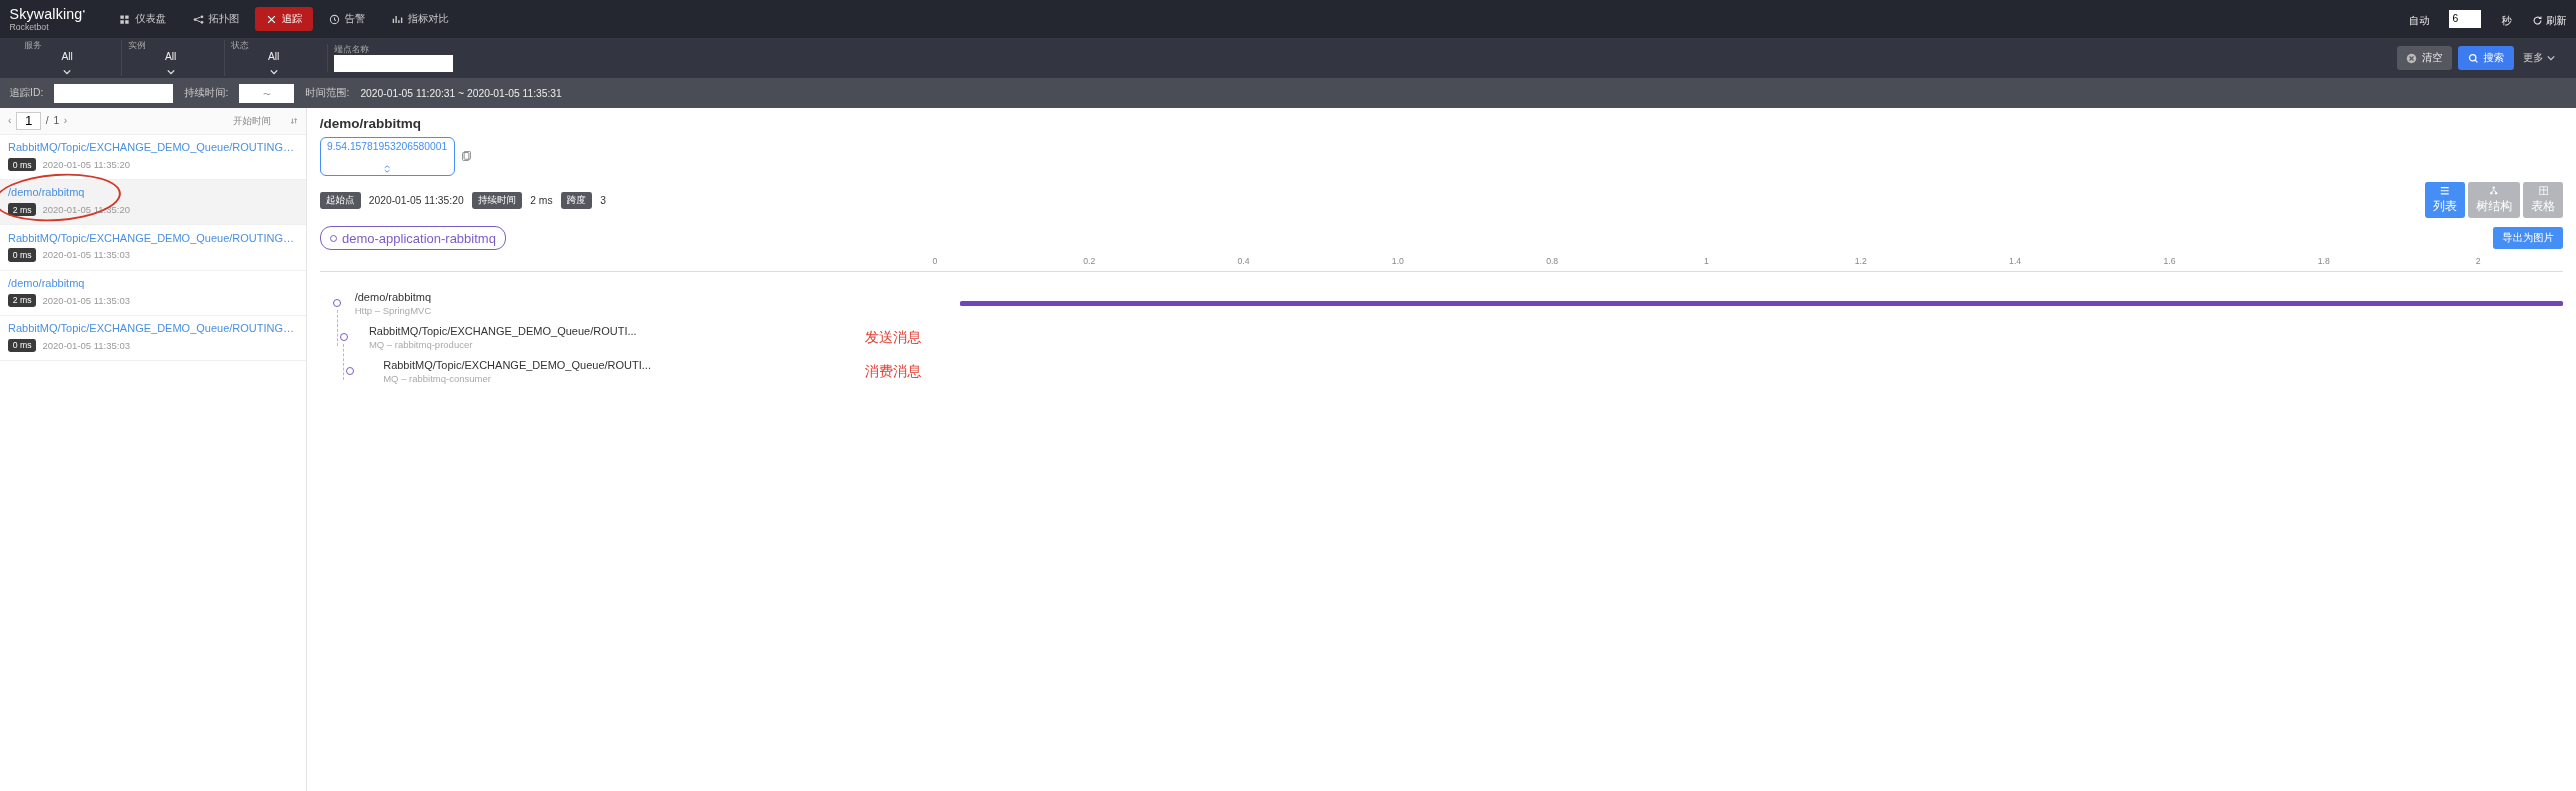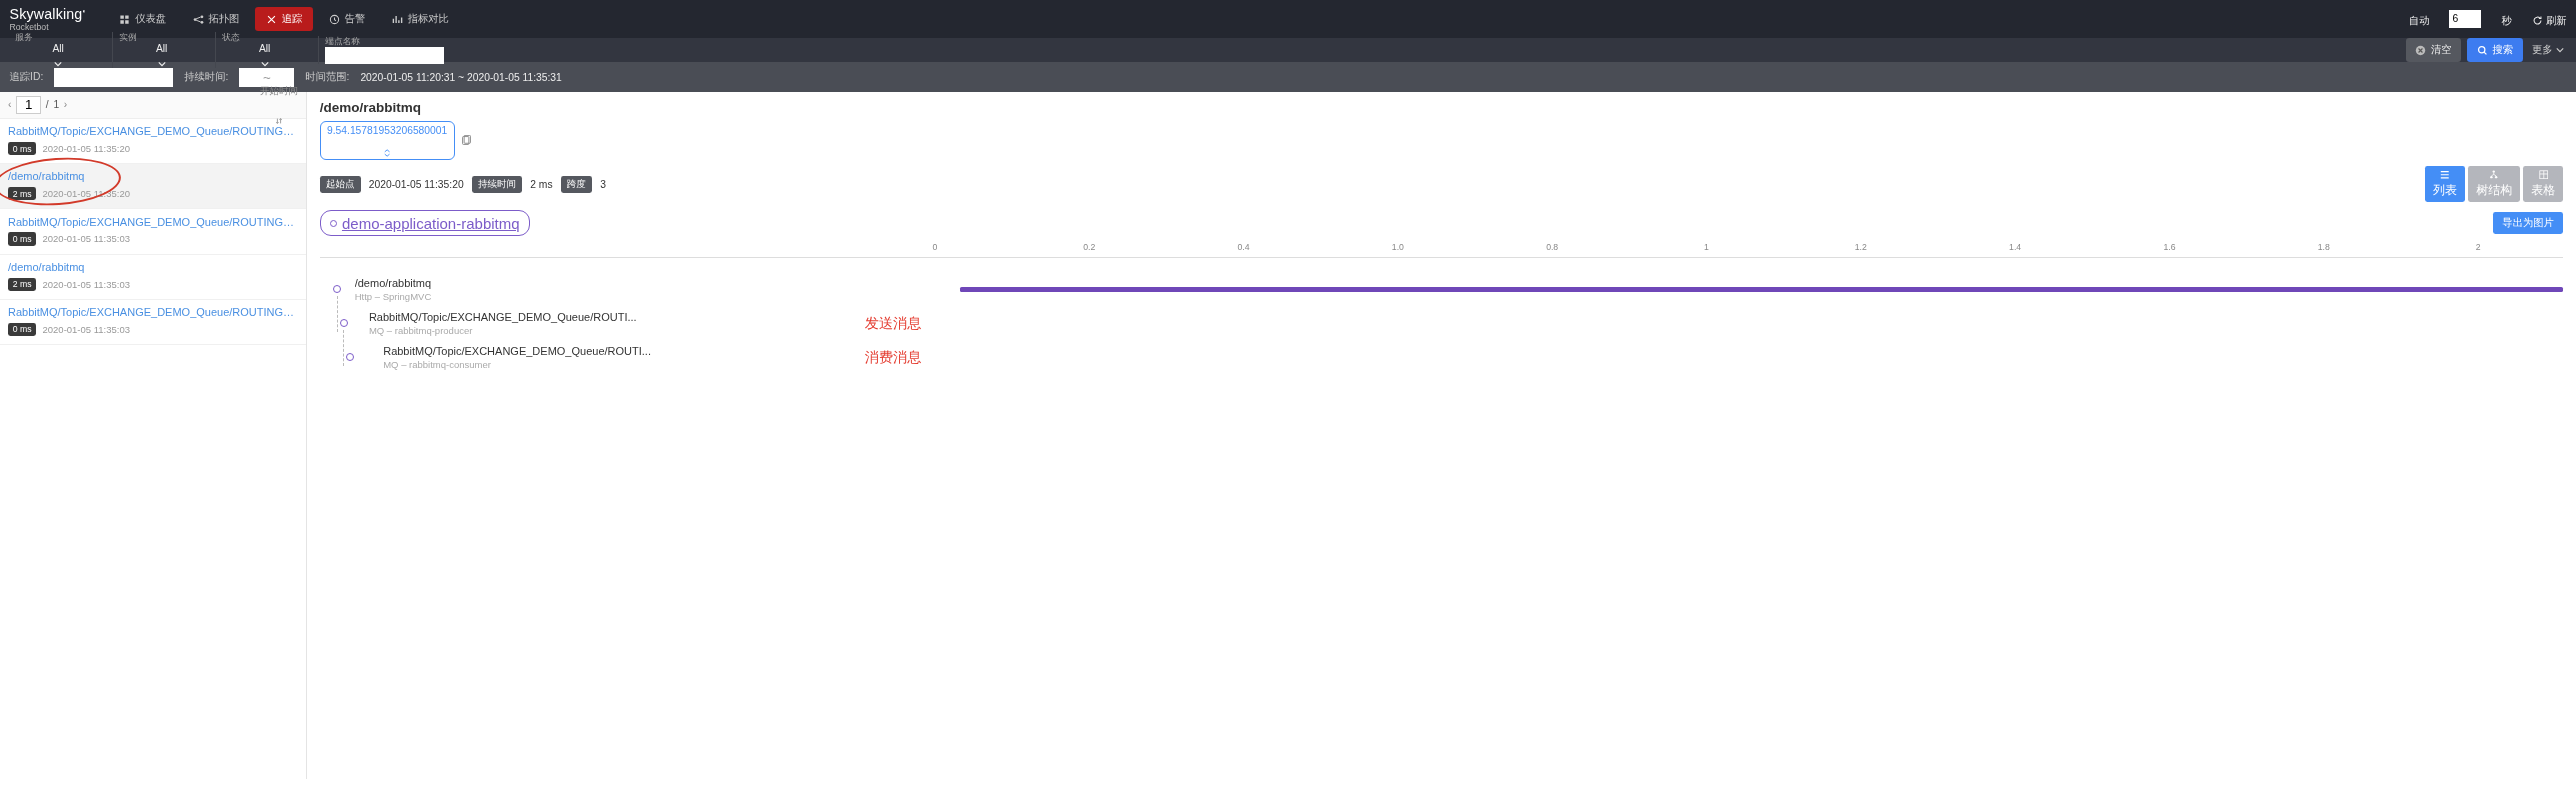--- a/index.html
+++ b/index.html
@@ -15,21 +15,21 @@
   .nav { display: flex; gap: 4.7px; }
   .nav-item { display: flex; align-items: center; gap: 4.7px; padding: 4.7px 11px; border-radius: 3.2px; cursor: pointer; color: #ccc; }
   .nav-item.active { background: #b91c1c; color: #fff; }
   .nav-icon { width: 11px; height: 11px; fill: currentColor; }
   .top-spacer { flex: 1; }
   .auto-refresh { display: flex; align-items: flex-end; gap: 20px; color: #eee; font-size: 10.3px; }
   .auto-refresh input { width: 32px; height: 17.4px; border: none; padding: 0 3.2px; font-size: 10.3px; background: #fff; color: #000; }
   .refresh-btn { display: flex; align-items: center; gap: 3.2px; cursor: pointer; }
 
   
-  .filterbar { background: #333640; color: #ccc; display: flex; align-items: center; height: 24px; padding: 0 9px; gap: 0; }
+  .filterbar { background: #333640; color: #ccc; display: flex; align-items: center; height: 40px; padding: 0 18px; gap: 0; }
   .filter-field { display: flex; flex-direction: column; padding: 0 11px 0 6.3px; position: relative; min-width: 103px; }
   .filter-field + .filter-field { border-left: 0.8px solid #44474f; }
   .filter-label { font-size: 8.7px; color: #aaa; line-height: 1.2; }
   .filter-value { font-size: 10.3px; color: #eee; display: flex; align-items: center; justify-content: space-between; gap: 6.3px; flex-direction: column; }
   .filter-input { background: #fff; color: #222; border: none; height: 17.4px; padding: 0 4.7px; width: 119px; }
   .chev { width: 8px; height: 8px; fill: #ccc; }
   .filter-spacer { flex: 1; }
   .filter-actions { display: flex; align-items: center; gap: 6.3px; }
   .btn { display: flex; align-items: center; gap: 4.7px; padding: 4.7px 9.5px; border-radius: 3.2px; font-size: 10.3px; cursor: pointer; border: none; }
   .btn-gray { background: #55585f; color: #eee; }
@@ -45,21 +45,21 @@
 
   
   .main { display: flex; height: calc(100vh - 38px - 36px - 30px); }
 
   
   .left { width: 307px; border-right: 0.8px solid #e4e4e4; display: flex; flex-direction: column; }
   .left-head { display: flex; align-items: center; justify-content: space-between; height: 27px; padding: 0 8px; border-bottom: 0.8px solid #eee; background: #fafafa; }
   .pager { display: flex; align-items: center; gap: 4.7px; font-size: 10.3px; color: #555; }
   .pager input { width: 25px; height: 17.4px; border: 0.8px solid #ccc; text-align: center; }
   .pager-btn { cursor: pointer; color: #888; }
-  .sort-label { font-size: 9.5px; color: #888; display: flex; align-items: center; gap: 19px; cursor: pointer; flex-direction: column; }
+  .sort-label { font-size: 9.5px; color: #888; display: flex; align-items: center; gap: 19px; cursor: pointer; }
   .trace-list { overflow-y: auto; }
   .trace-item { padding: 6.3px 8px 8px; border-bottom: 0.8px solid #f0f0f0; cursor: pointer; position: relative; }
   .trace-item.selected { background: #f3f3f3; }
   .trace-name { color: #4a90e2; font-size: 11px; white-space: nowrap; overflow: hidden; text-overflow: ellipsis; margin-bottom: 4.7px; }
   .trace-meta { display: flex; align-items: center; gap: 6.3px; }
   .dur-badge { background: #3a3a3a; color: #fff; font-size: 8.7px; padding: 1.6px 4.7px; border-radius: 2.4px; }
   .trace-time { color: #999; font-size: 9.5px; }
   .oval-mark { position: absolute; border: 2.4px solid #d23a2a; border-radius: 50%; width: 127px; height: 47px; left: -6.3px; top: -6.3px; pointer-events: none; transform: rotate(-4deg); }
 
   
@@ -70,21 +70,21 @@
   .copy-icon { width: 11px; height: 11px; color: #888; cursor: pointer; }
   .meta-row { display: flex; align-items: center; gap: 8px; font-size: 10.3px; margin-bottom: 8px; }
   .meta-badge { background: #55585f; color: #fff; padding: 2.4px 6.3px; border-radius: 2.4px; font-size: 9.5px; }
   .meta-val { color: #333; }
   .meta-spacer { flex: 1; }
   .view-btns { display: flex; gap: 3.2px; }
   .view-btn { display: flex; align-items: center; gap: 3.2px; padding: 3.2px 8px; border-radius: 2.4px; font-size: 12px; cursor: pointer; background: #b4b6bc; color: #fff; flex-direction: column; }
   .view-btn.active { background: #448ef6; }
 
   .legend-row { display: flex; align-items: center; justify-content: space-between; margin: 4.7px 0 3.2px; }
-  .legend-chip { border: 0.8px solid #7c5cc9; color: #7c5cc9; padding: 3.2px 9.5px; border-radius: 11px; font-size: 15px; display: flex; align-items: center; gap: 4.7px; text-decoration: underline; }
+  .legend-chip { border: 0.8px solid #7c5cc9; color: #7c5cc9; padding: 3.2px 9.5px; border-radius: 11px; font-size: 13px; display: flex; align-items: center; gap: 4.7px; }
   .legend-chip .dot { width: 7.1px; height: 7.1px; border: 1.6px solid #7c5cc9; border-radius: 50%; }
   .export-btn { background: #448ef6; color: #fff; padding: 4px 9.5px; border-radius: 2.4px; font-size: 10.3px; cursor: pointer; }
 
   
   .axis-area { position: relative; margin-top: 6.3px; }
   .axis-ticks { display: flex; justify-content: space-between; position: absolute; left: 538px; right: 8px; top: 0; font-size: 8.7px; color: #888; }
   .axis-ticks span { flex: 1; text-align: center; }
   .axis-line { border-bottom: 0.8px solid #ddd; height: 16px; }
 
   

